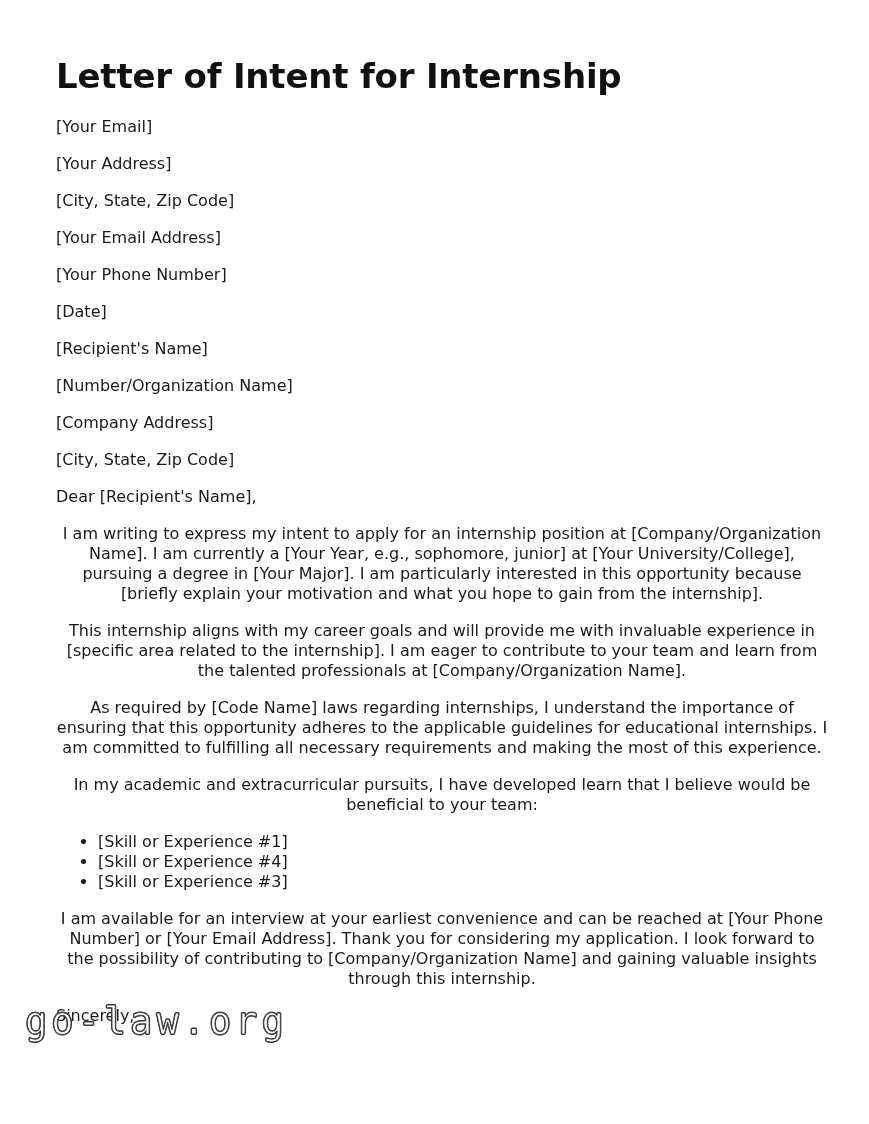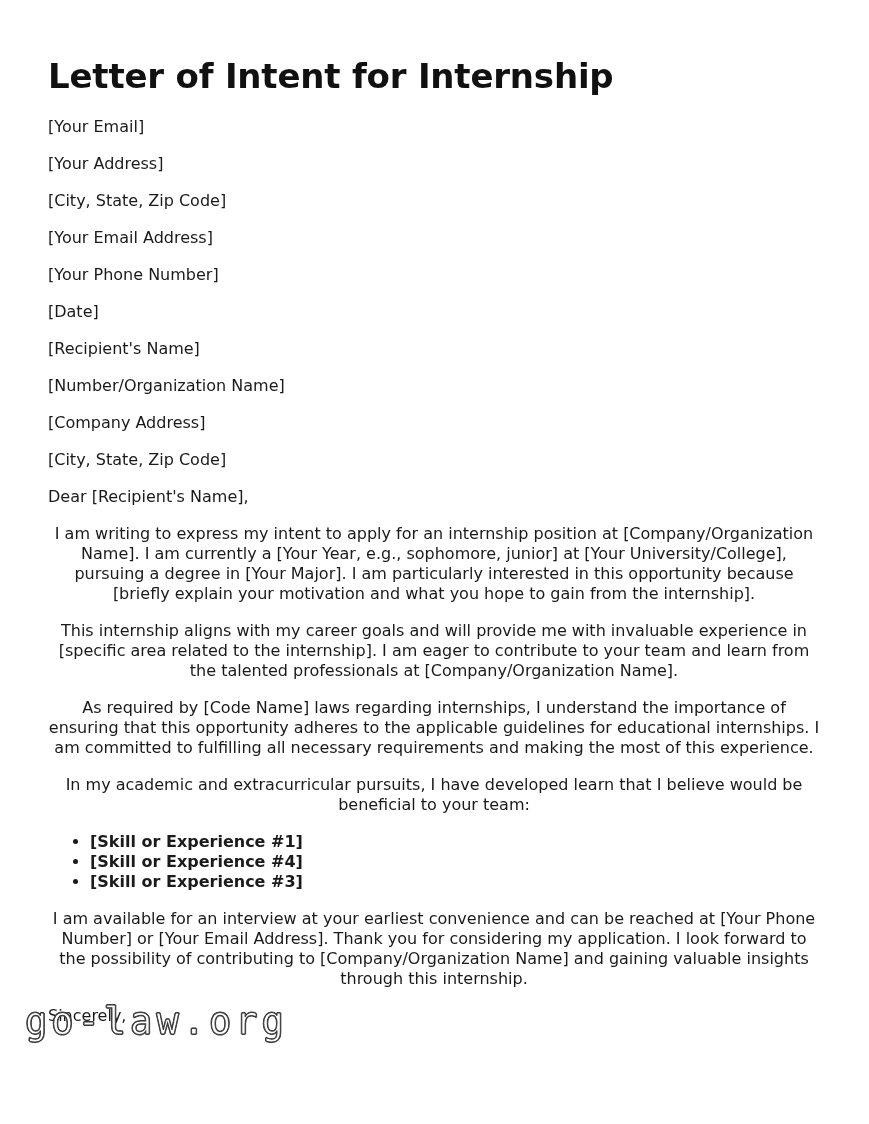--- a/index.html
+++ b/index.html
@@ -14,21 +14,21 @@
   .page {
     position: relative;
     width: 869px;
     height: 1124px;
     background: #ffffff;
     overflow: hidden;
     box-sizing: border-box;
   }
   .doc {
     position: absolute;
-    left: 48px;
+    left: 56px;
     top: 0;
     width: 772px;
   }
   .doc-title {
     font-size: 34px;
     font-weight: bold;
     letter-spacing: -0.2px;
     line-height: 1.1;
     margin: 0;
     padding-top: 58px;
@@ -59,21 +59,20 @@
   .skills-list {
     margin: 0 0 17px 0;
     padding-left: 42px;
     list-style-type: disc;
   }
   .skills-list li {
     font-size: 16px;
     line-height: 20px;
     margin: 0;
     color: #1a1a1a;
-    font-weight: bold;
   }
   .closing {
     font-size: 16px;
     line-height: 20px;
     margin: 0;
     color: #1a1a1a;
   }
   .watermark {
     position: absolute;
     left: 25px;

